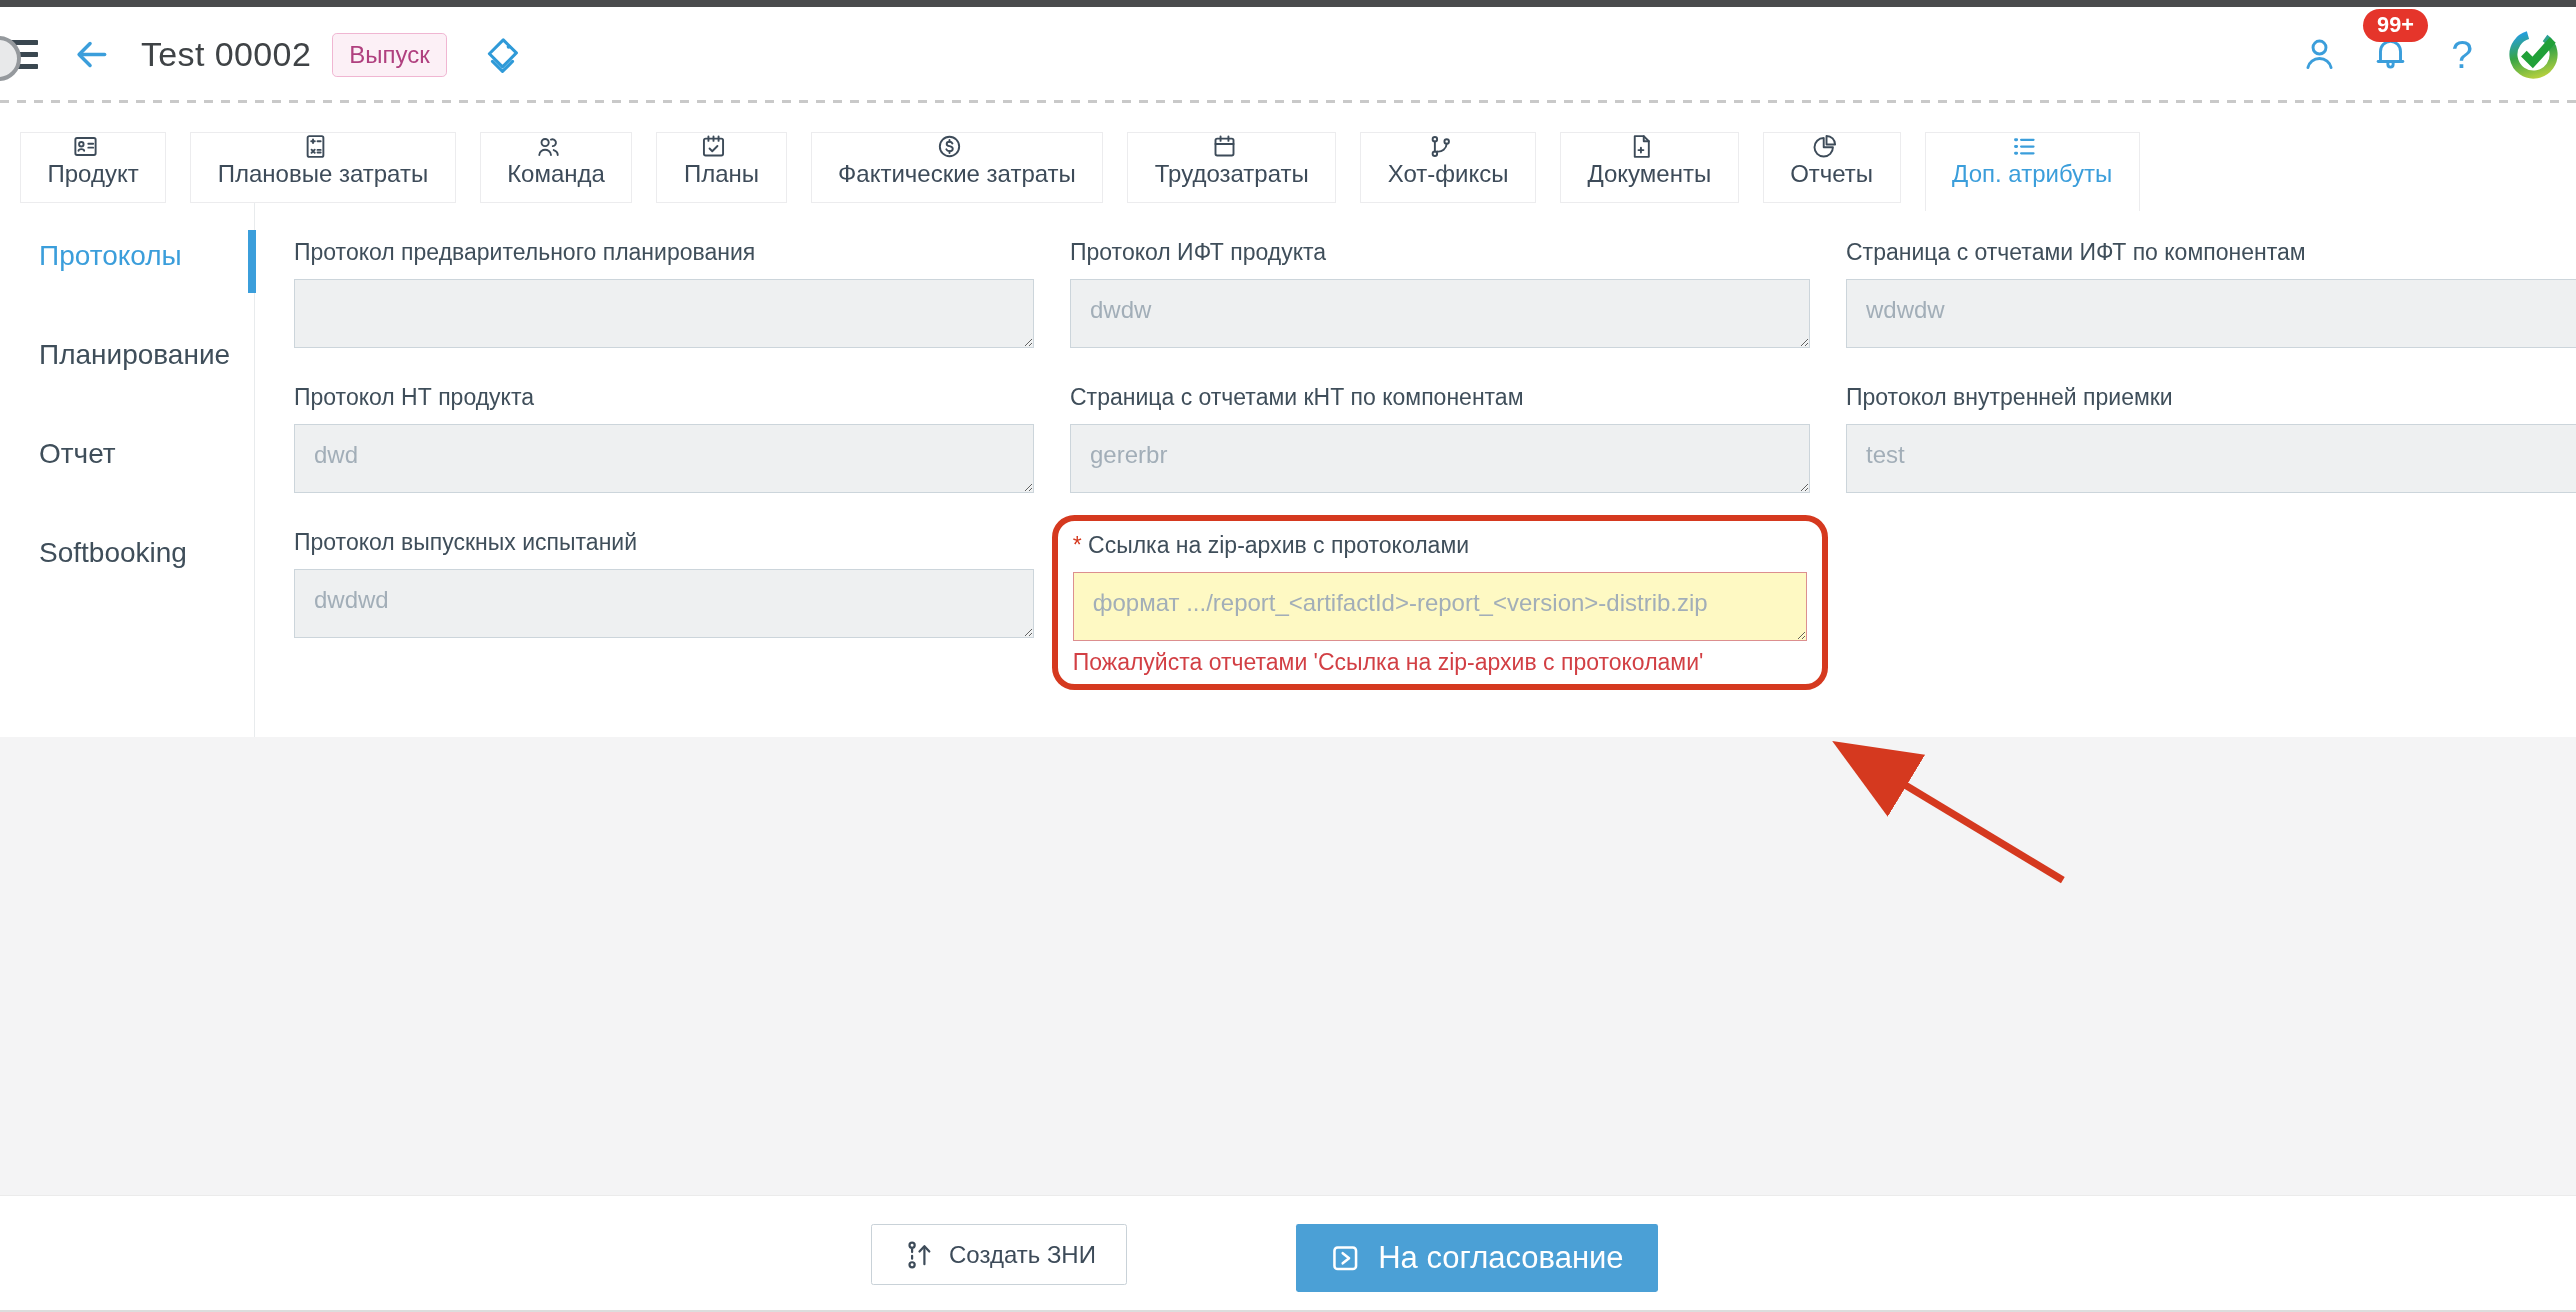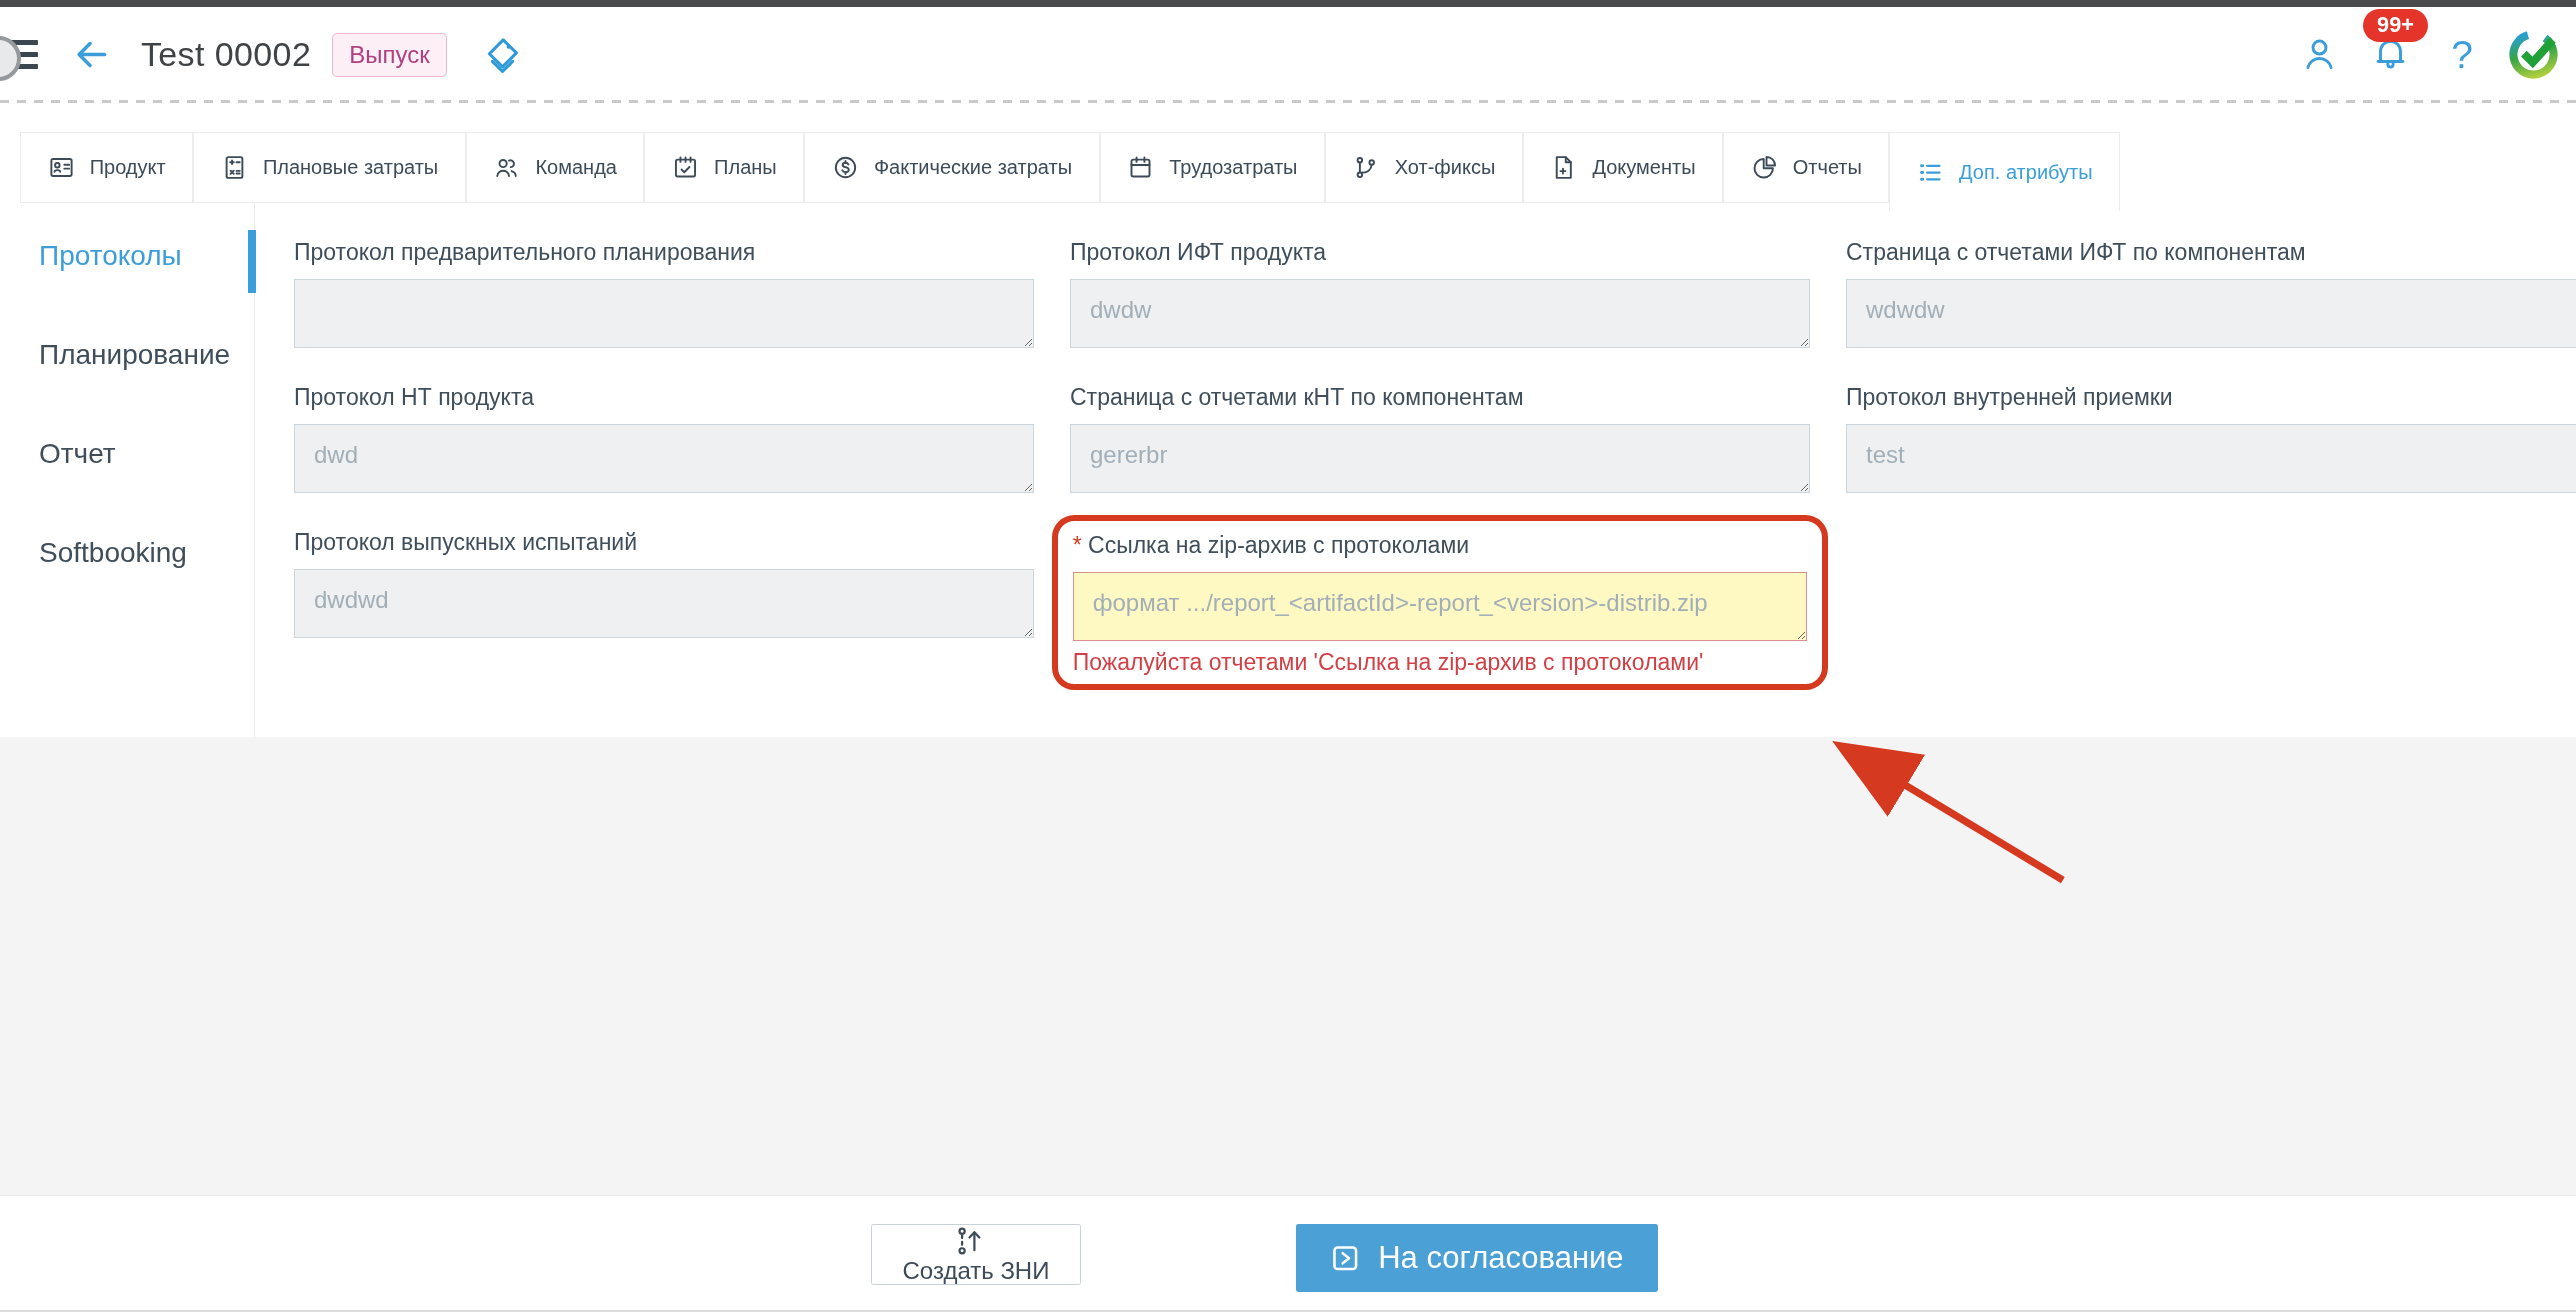--- a/index.html
+++ b/index.html
@@ -32,22 +32,22 @@
   .logo { margin-right:16px; display:flex; }
 
   
   .dashed { position:absolute; top:100px; left:0; right:0; height:3.2px;
             background:repeating-linear-gradient(90deg,#c9c9c9 0 8.8px, transparent 8.8px 17px); }
 
   
   nav.tabs { position:absolute; top:132px; left:0; right:0; height:80px; display:flex;
              padding-left:20px; background:#fff; }
   .tab { height:71px; border:1.6px solid #ececee; background:#fff; display:inline-flex;
-         align-items:center; padding:0 26.5px; font-size:20px; color:#3d4b59;
-         cursor:pointer; white-space:nowrap; }
+         align-items:center; padding:0 26.5px; margin-right:24px; font-size:24px; color:#3d4b59;
+         cursor:pointer; white-space:nowrap;flex-direction:column; }
   .tab .ticon { display:flex; margin-right:15.2px; color:#3d4b59; }
   .tab.active { height:79px; border-bottom:none; color:#3b9edb; z-index:3; }
   .tab.active .ticon { color:#3b9edb; }
 
   
   .panel { position:absolute; top:203px; left:0; right:0; height:534px; background:#fff;
            display:flex; z-index:2; }
   aside.sidebar { width:255px; flex:none; border-right:1.6px solid #e8ebed; padding-top:37px; }
   .sideitem { position:relative; height:99px; padding-left:39px; font-size:28px; color:#3f4e5a; cursor:pointer; }
   .sideitem.active { color:#3b9edb; }
@@ -71,21 +71,21 @@
   .graybg { position:absolute; top:737px; left:0; right:0; height:458px; background:#f4f4f5; }
   svg.arrow { position:absolute; left:1798px; top:721px; overflow:visible; z-index:4; }
 
   
   footer { position:absolute; top:1195px; left:0; right:0; height:118px; background:#fff;
            border-top:1.6px solid #ebebeb; }
   .bottomline { position:absolute; left:0; right:0; bottom:0; height:3.2px; background:#dcdddd; }
   button { font-family:"Liberation Sans",sans-serif; cursor:pointer; }
   .btn-ghost { position:absolute; left:871px; top:28px; height:61px; display:inline-flex;
                align-items:center; padding:0 30.5px; background:#fff; border:1.6px solid #c9d2d8;
-               border-radius:2.4px; font-size:24px; color:#3d4b59;flex-direction:column; }
+               border-radius:2.4px; font-size:24px; color:#3d4b59; }
   .btn-ghost .bicon { display:flex; margin-right:16px; color:#3d4b59; }
   .btn-primary { position:absolute; left:1296px; top:28px; height:68px; display:inline-flex;
                  align-items:center; padding:0 34px; background:#4ba0d6; border:none;
                  border-radius:2.4px; font-size:31px; color:#ffffff; }
   .btn-primary .bicon { display:flex; margin-right:17.7px; color:#fff; }
 </style>
 </head>
 <body>
 
 <div class="topstrip"></div>

